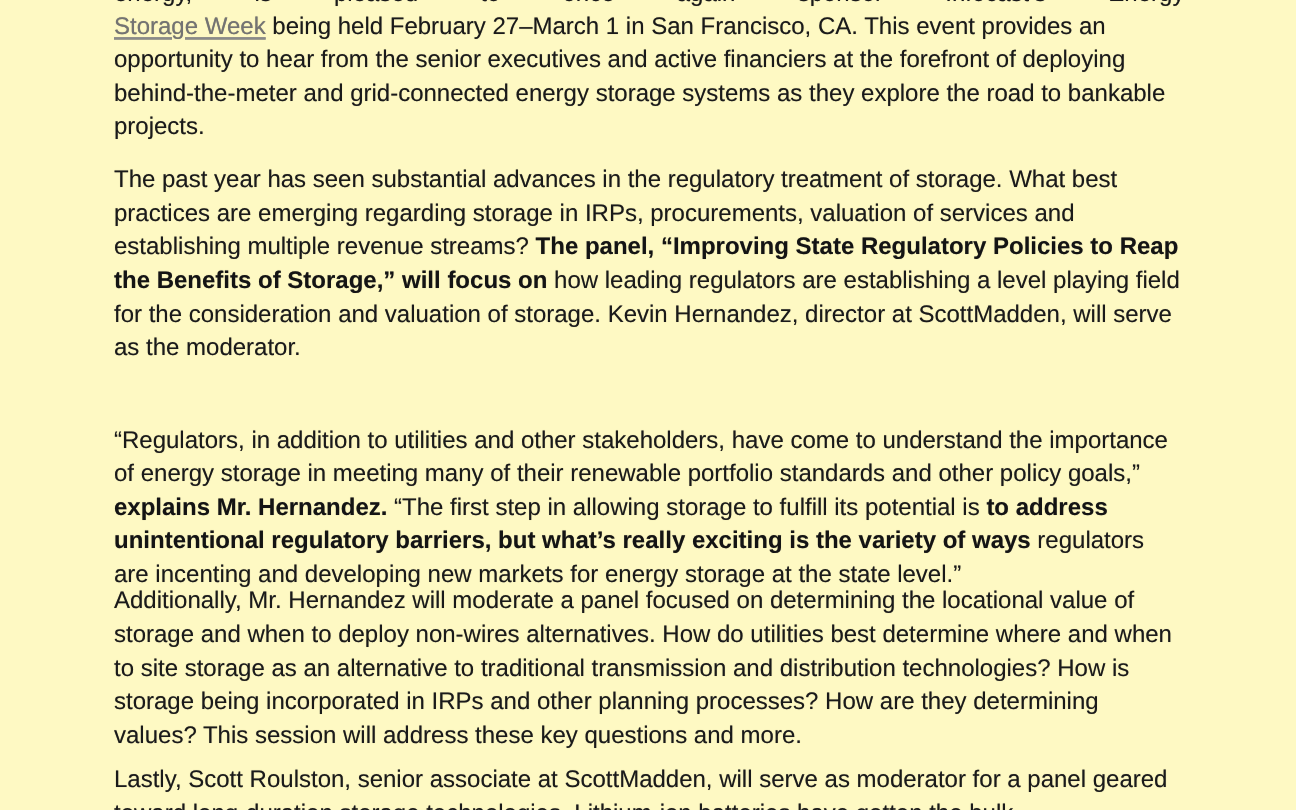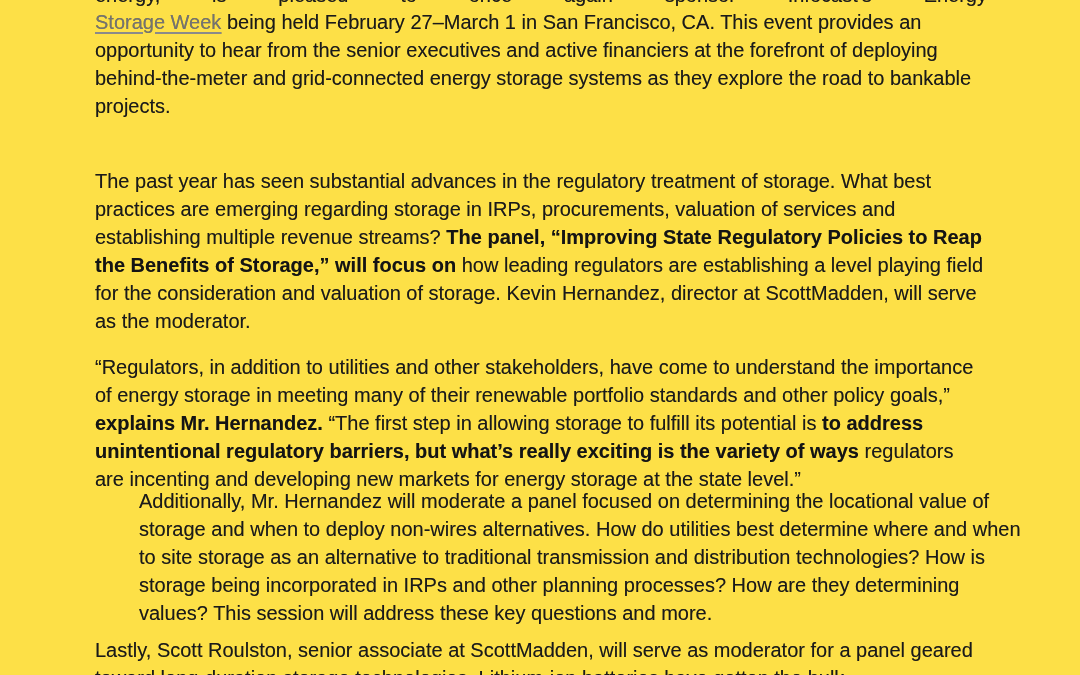--- a/index.html
+++ b/index.html
@@ -4,21 +4,21 @@
 <style>
   html, body {
     margin: 0;
     padding: 0;
     background: #ffffff;
   }
   #page {
     position: relative;
     width: 1080px;
     height: 675px;
-    background: #fde047;
+    background: #fef9c3;
     overflow: hidden;
     font-family: "Liberation Sans", sans-serif;
     font-size: 20px;
     line-height: 28px;
     color: #1a1a1a;
     text-shadow: 0 0 0.6px rgba(30,30,30,0.45);
   }
   .para {
     position: absolute;
     left: 95px;
@@ -26,23 +26,23 @@
     margin: 0;
   }
   .clipped-top {
     top: -19px;
     text-align: justify;
     
     text-align-last: justify;
     white-space: nowrap;
   }
   .p1 { top: 8px; }
-  .p2 { top: 136px; margin-top: 31px; }
+  .p2 { top: 136px; }
   .p3 { top: 325px; margin-top: 28px; }
-  .p4 { top: 487px; margin-left: 44px; }
+  .p4 { top: 487px; }
   .p5 { top: 636px; }
   .bold { font-weight: 700; color: #141414; }
   a.doc-link {
     color: #737373;
     text-decoration: underline;
     text-decoration-color: #8a8a8a;
     text-underline-offset: 3px;
     cursor: pointer;
   }
 </style>

